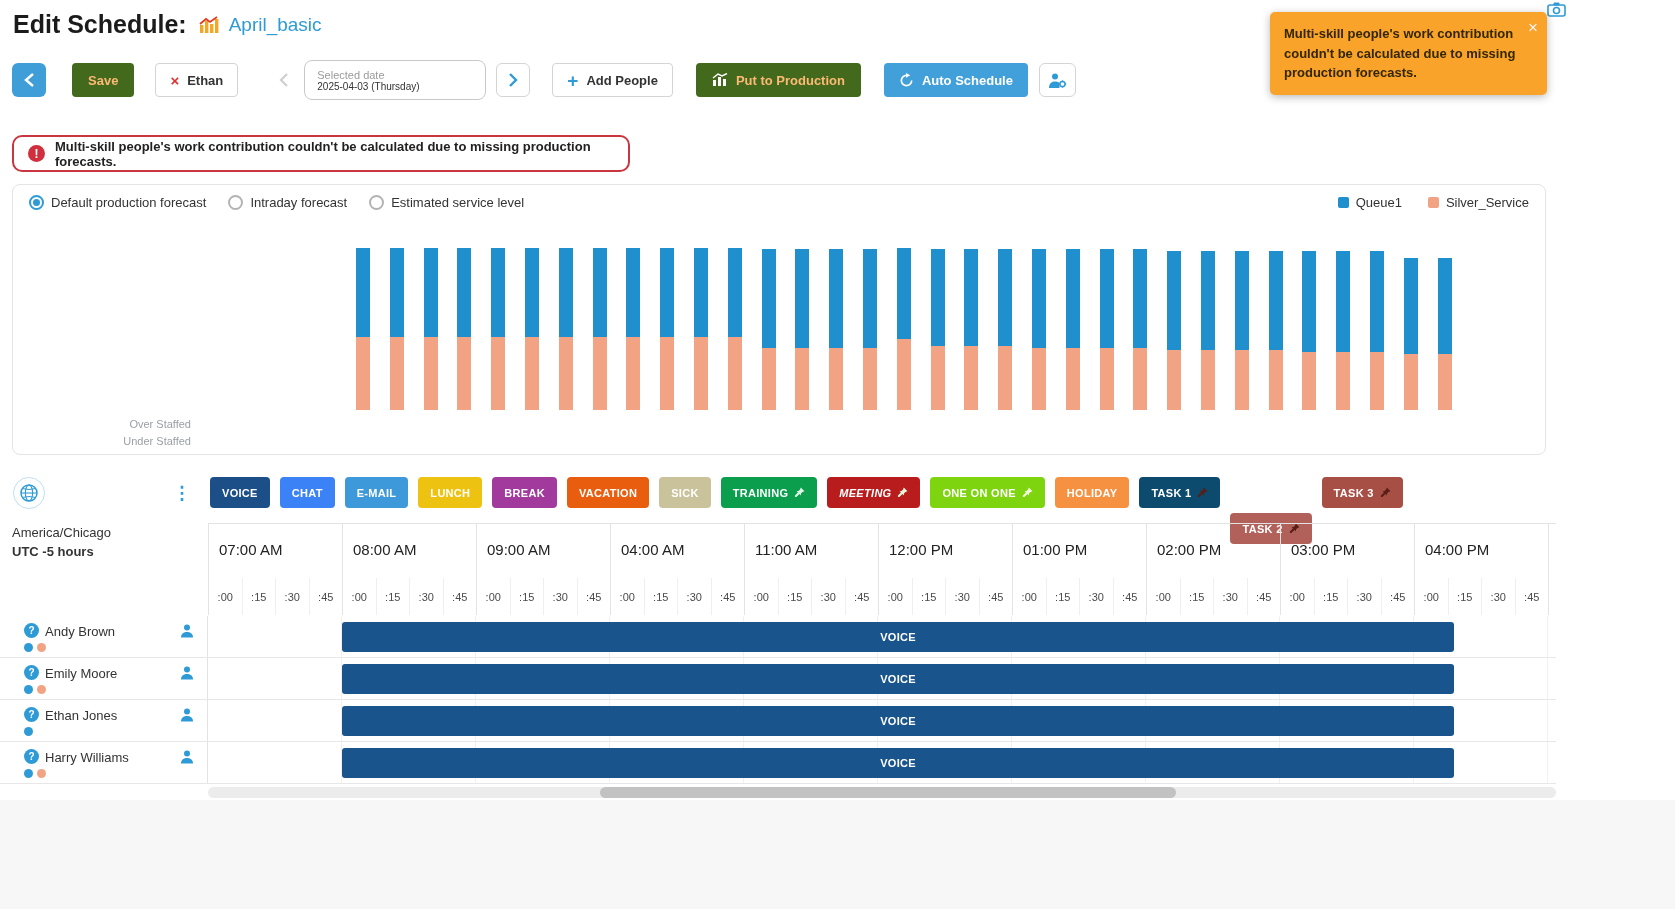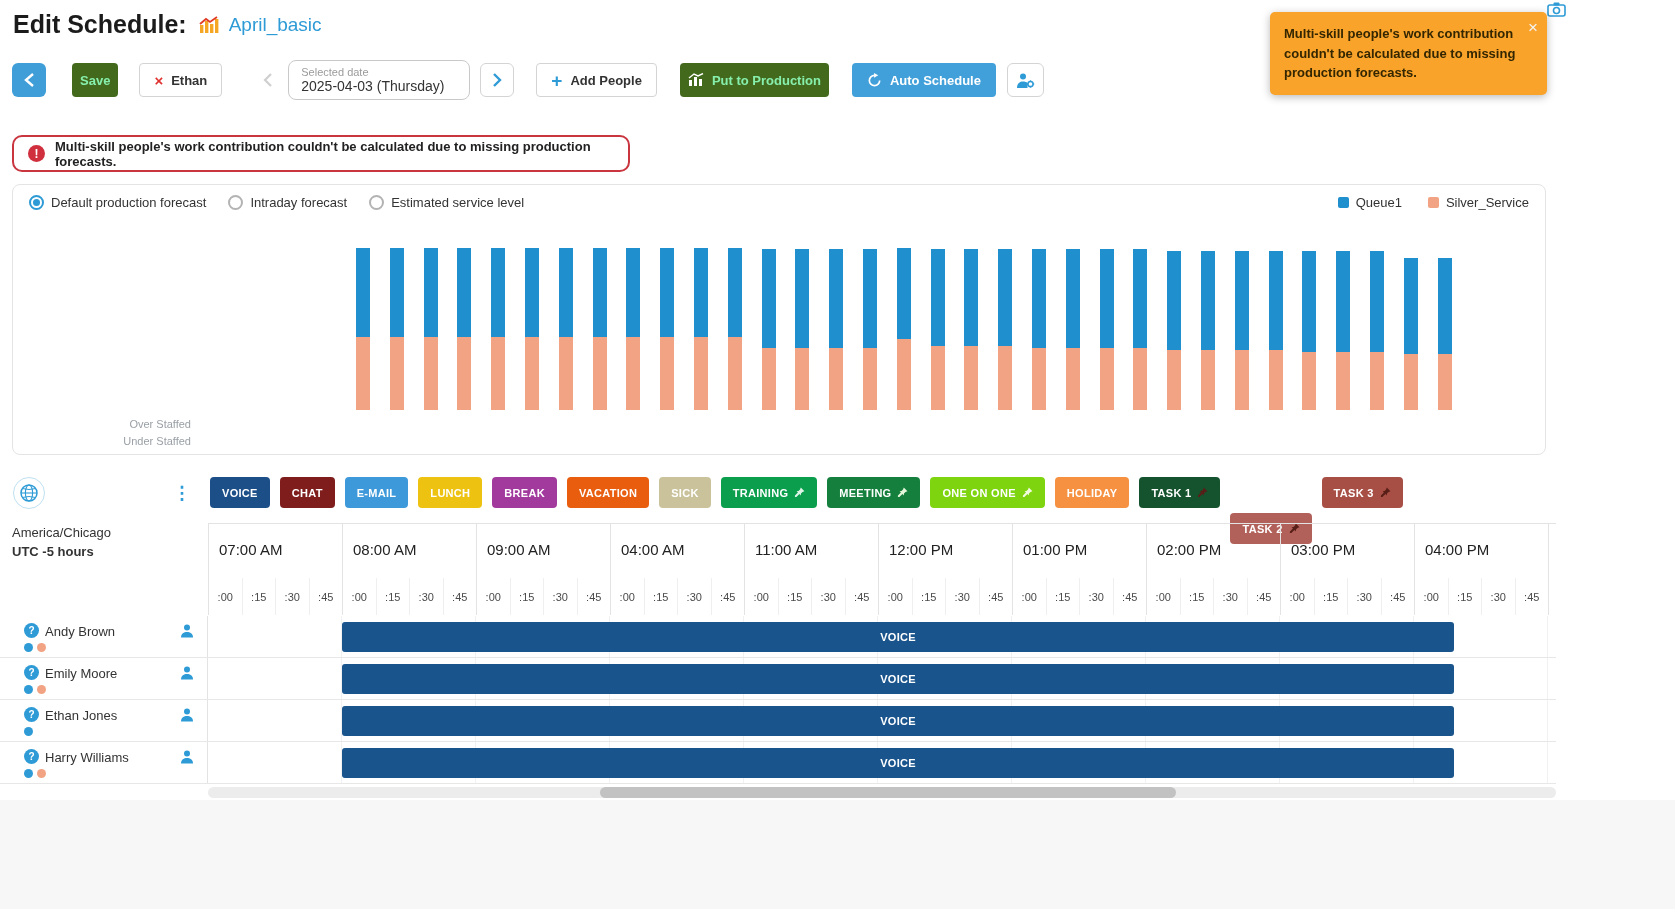--- a/index.html
+++ b/index.html
@@ -20,31 +20,31 @@
   .toast{position:absolute;left:1270px;top:12px;width:277px;background:#f9a32a;border-radius:5px;
     padding:12px 28px 12px 14px;box-shadow:0 2px 8px rgba(0,0,0,.28);font-weight:700;font-size:13px;
     color:#332600;line-height:1.5}
   .toast-close{position:absolute;top:3px;right:9px;color:#f3f3f3;font-size:17px;font-weight:400}
 
   
   .toolbar{position:absolute;left:12px;top:60px;height:40px;display:flex;align-items:center}
   .btn{display:inline-flex;align-items:center;justify-content:center;gap:8px;height:34px;
     border:none;border-radius:4px;font-size:13px;font-weight:700}
   .btn-back{width:34px;background:#3f9ed8;border-radius:6px;margin-right:26px}
-  .btn-green{background:#43691d;color:#86efac;padding:0 8px}
+  .btn-green{background:#43691d;color:#fdba74;padding:0 16px}
   .btn-save{margin-right:21px}
   .btn-outline{background:#fff;border:1px solid #d4d4d4;color:#333;padding:0 14px}
   .btn-cancel{margin-right:36px}
   .cancel-x{color:#e03131;font-size:15px;font-weight:700}
   .nav-chevron{width:20px;background:transparent;border:none;margin-right:10px;display:inline-flex;
     align-items:center;justify-content:center;height:34px}
   .date-box{width:182px;height:40px;background:#fff;border:1px solid #c9c9c9;border-radius:8px;
     display:flex;flex-direction:column;align-items:flex-start;justify-content:center;padding:3px 12px;margin-right:10px}
   .date-label{font-size:11px;color:#9b9b9b}
-  .date-value{font-size:14px;color:#333}
+  .date-value{font-size:10px;color:#333}
   .btn-next{width:34px;border-radius:6px;margin-right:22px;padding:0}
   .btn-addpeople{margin-right:23px}
   .plus-glyph{color:#2e9bd6;font-size:19px;font-weight:700;line-height:1}
   .btn-put{margin-right:23px}
   .btn-auto{background:#419fd9;color:#fff;padding:0 15px;margin-right:11px}
   .btn-settings{width:37px;border-radius:6px;padding:0}
 
   
   .alert{position:absolute;left:12px;top:135px;width:618px;height:37px;border:2px solid #c93640;border-radius:10px;
     display:flex;align-items:center;gap:10px;padding:0 14px;background:#fff}
@@ -324,21 +324,21 @@
     </svg>
   </span>
 </button>
 <div class="tz-region">America/Chicago</div>
 <div class="tz-offset">UTC -5 hours</div>
 <button class="menu-dots">⋮</button>
 <div class="chips">
     <button class="chip" style="background: rgb(28, 78, 135);">
       <span class="chip-label">VOICE</span>
     </button>
-    <button class="chip" style="background: #7f1d1d;">
+    <button class="chip" style="background: #3b82f6;">
       <span class="chip-label">CHAT</span>
     </button>
     <button class="chip" style="background: rgb(61, 153, 217);">
       <span class="chip-label">E-MAIL</span>
     </button>
     <button class="chip" style="background: rgb(238, 194, 17);">
       <span class="chip-label">LUNCH</span>
     </button>
     <button class="chip" style="background: rgb(162, 58, 158);">
       <span class="chip-label">BREAK</span>
@@ -350,40 +350,40 @@
       <span class="chip-label">SICK</span>
     </button>
     <button class="chip" style="background: rgb(10, 158, 77);">
       <span class="chip-label">TRAINING</span>
       <span class="chip-pin">
         <svg width="11" height="11" viewBox="0 0 12 12">
           <path d="M7.4 0.6 L11.4 4.6 L9.3 5.4 L7.6 7.1 L7.4 9.2 L5.9 7.7 L2.6 11 L1 11 L1 9.4 L4.3 6.1 L2.8 4.6 L4.9 4.4 L6.6 2.7 Z" fill="#dff4e7"></path>
         </svg>
       </span>
     </button>
-    <button class="chip" style="background: #15803d;">
+    <button class="chip" style="background: #b91c1c; font-style: italic;">
       <span class="chip-label">MEETING</span>
       <span class="chip-pin">
         <svg width="11" height="11" viewBox="0 0 12 12">
           <path d="M7.4 0.6 L11.4 4.6 L9.3 5.4 L7.6 7.1 L7.4 9.2 L5.9 7.7 L2.6 11 L1 11 L1 9.4 L4.3 6.1 L2.8 4.6 L4.9 4.4 L6.6 2.7 Z" fill="#e6f6db"></path>
         </svg>
       </span>
     </button>
     <button class="chip" style="background: rgb(127, 212, 16);">
       <span class="chip-label">ONE ON ONE</span>
       <span class="chip-pin">
         <svg width="11" height="11" viewBox="0 0 12 12">
           <path d="M7.4 0.6 L11.4 4.6 L9.3 5.4 L7.6 7.1 L7.4 9.2 L5.9 7.7 L2.6 11 L1 11 L1 9.4 L4.3 6.1 L2.8 4.6 L4.9 4.4 L6.6 2.7 Z" fill="#f2fbdd"></path>
         </svg>
       </span>
     </button>
     <button class="chip" style="background: rgb(245, 145, 64);">
       <span class="chip-label">HOLIDAY</span>
     </button>
-    <button class="chip" style="background: #14532d; text-align: right;">
+    <button class="chip" style="background: #0c4a6e; text-align: right;">
       <span class="chip-label">TASK 1</span>
       <span class="chip-pin">
         <svg width="11" height="11" viewBox="0 0 12 12">
           <path d="M7.4 0.6 L11.4 4.6 L9.3 5.4 L7.6 7.1 L7.4 9.2 L5.9 7.7 L2.6 11 L1 11 L1 9.4 L4.3 6.1 L2.8 4.6 L4.9 4.4 L6.6 2.7 Z" fill="#571f17"></path>
         </svg>
       </span>
     </button>
     <button class="chip" style="background: rgb(178, 97, 90); margin-top: 36px;">
       <span class="chip-label">TASK 2</span>
       <span class="chip-pin">

